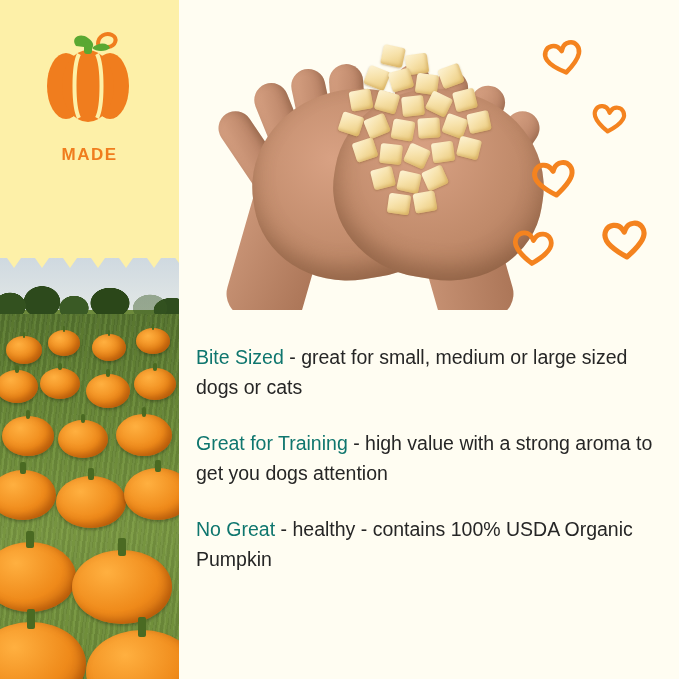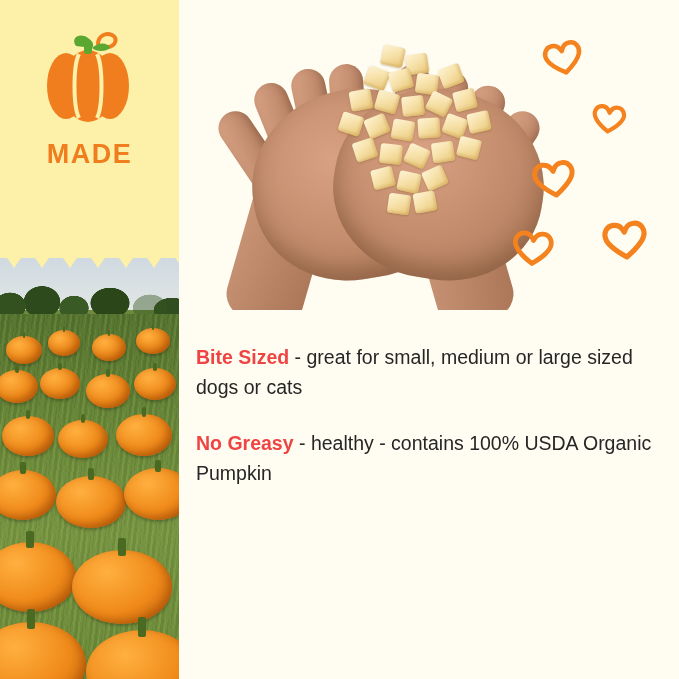--- a/index.html
+++ b/index.html
@@ -43,21 +43,21 @@
     height: 96px;
   }
   .made-in-usa {
     position: absolute;
     left: 0;
     top: 138px;
     width: 179px;
     text-align: center;
     color: #f07d1e;
     font-weight: bold;
-    font-size: 27px;
+    font-size: 17px;
     line-height: 33px;
     letter-spacing: 1.5px;
   }
   
   .zigzag {
     position: absolute;
     left: 0;
     top: 248px;
     width: 179px;
     height: 20px;
@@ -189,22 +189,22 @@
     top: 322px;
     width: 466px;
   }
   .copy-item {
     margin-bottom: 26px;
     font-size: 19.5px;
     line-height: 30px;
     color: #262626;
   }
   .copy-item b {
-    font-weight: bold;
-    color: #ef4444;
+    font-weight: normal;
+    color: #0f766e;
   }
 </style>
 </head>
 <body>
 
 <div class="poster">
 
   <div class="left-col">
 
     <div class="badge-area">
@@ -329,17 +329,20 @@
           <path d="M12 21s-7.5-4.9-9.3-9.1C1.2 8.3 3.3 4.6 6.9 4.6c2 0 3.6 1.1 4.4 2.6l.7 1.3.7-1.3c.8-1.5 2.4-2.6 4.4-2.6 3.6 0 5.7 3.7 4.2 7.3C19.5 16.1 12 21 12 21z" fill="none" stroke="#f4831f" stroke-width="2.6" stroke-linejoin="round"></path>
         </svg>
     </div>
   </div>
 
   <div class="copy">
     <p class="copy-item">
       <b>Bite Sized</b><span> - great for small, medium or large sized dogs or cats</span>
     </p>
     <p class="copy-item">
-      <b>No Greasy</b><span> - healthy - contains 100% USDA Organic Pumpkin</span>
+      <b>Great for Training</b><span> - high value with a strong aroma to get you dogs attention</span>
+    </p>
+    <p class="copy-item">
+      <b>No Great</b><span> - healthy - contains 100% USDA Organic Pumpkin</span>
     </p>
   </div>
 
 </div>
 
 </body></html>

